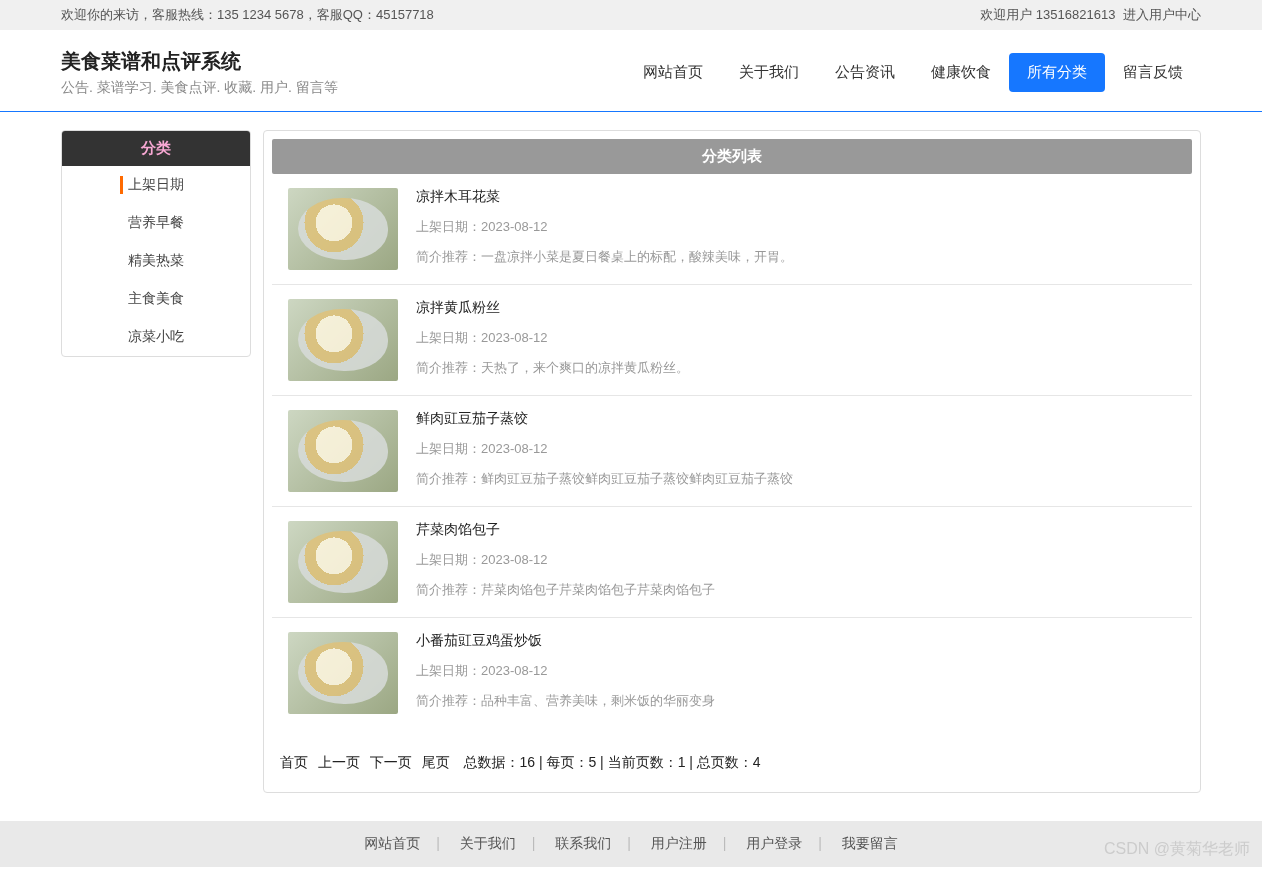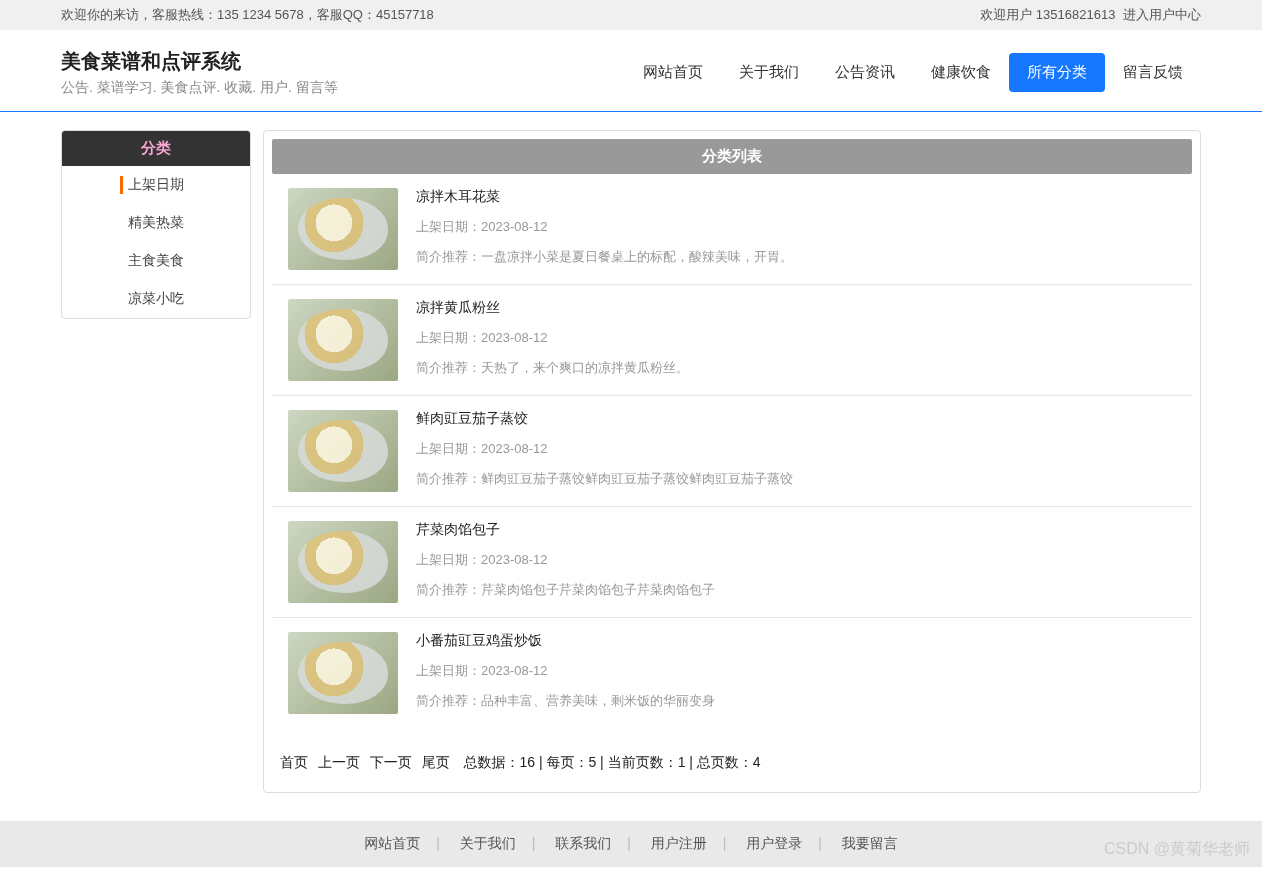--- a/index.html
+++ b/index.html
@@ -72,20 +72,21 @@
     <a href="#" class="nav-item">留言反馈</a>
   </div>
 </div>
 
 <div class="divider-line"></div>
 
 <div class="main">
   <div class="sidebar">
     <div class="sidebar-head">分类</div>
     <div class="sidebar-item active">上架日期</div>
+    <div class="sidebar-item">营养早餐</div>
     <div class="sidebar-item">精美热菜</div>
     <div class="sidebar-item">主食美食</div>
     <div class="sidebar-item">凉菜小吃</div>
   </div>
 
   <div class="content">
     <div class="list-head">分类列表</div>
 
     <div id="list-container">
         <div class="item-row">

